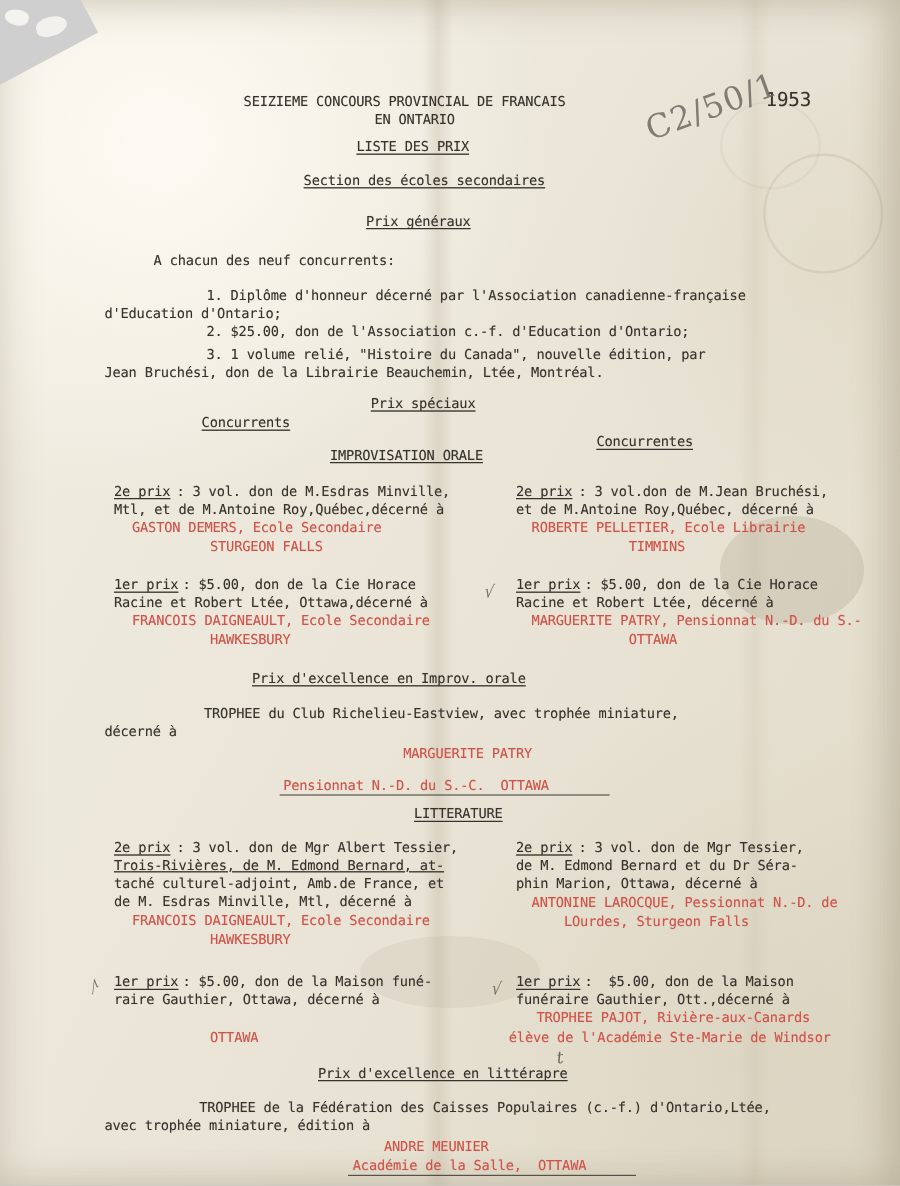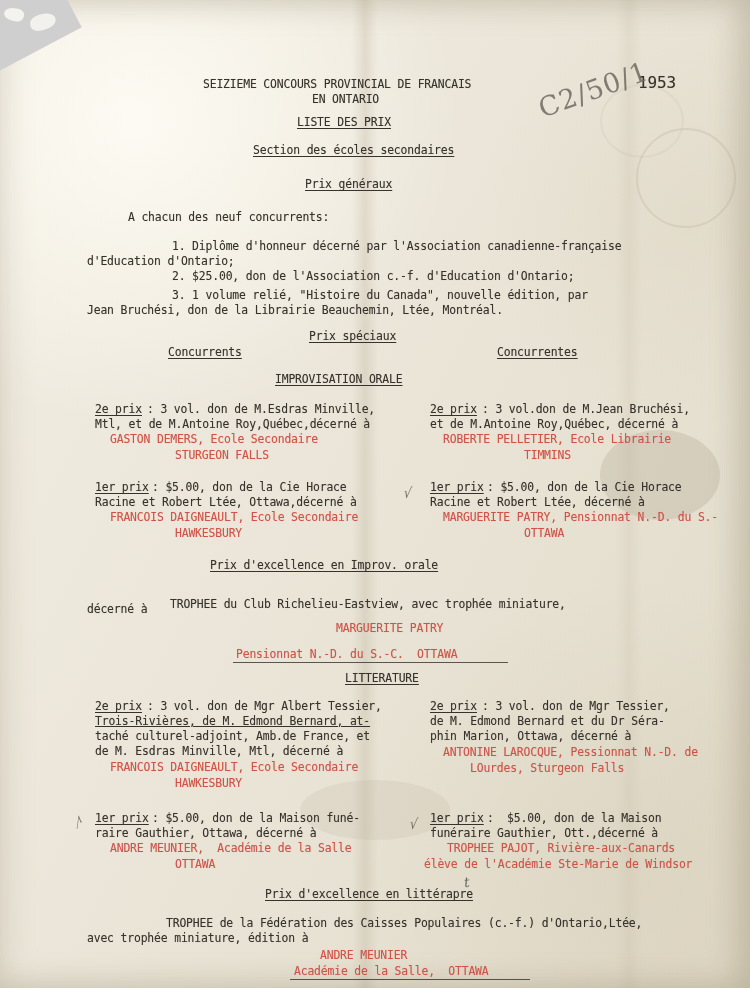--- a/index.html
+++ b/index.html
@@ -157,21 +157,21 @@
     <div class="ln ul" style="left:305px; top:178px;">Prix généraux</div>
     <div class="ln" style="left:128px; top:211px;">A chacun des neuf concurrents:</div>
     <div class="ln" style="left:172px; top:240px;">1. Diplôme d'honneur décerné par l'Association canadienne-française</div>
     <div class="ln" style="left:87px; top:255px;">d'Education d'Ontario;</div>
     <div class="ln" style="left:172px; top:270px;">2. $25.00, don de l'Association c.-f. d'Education d'Ontario;</div>
     <div class="ln" style="left:172px; top:289px;">3. 1 volume relié, "Histoire du Canada", nouvelle édition, par</div>
     <div class="ln" style="left:87px; top:304px;">Jean Bruchési, don de la Librairie Beauchemin, Ltée, Montréal.</div>
 
     <div class="ln ul" style="left:309px; top:330px;">Prix spéciaux</div>
     <div class="ln ul" style="left:168px; top:346px;">Concurrents</div>
-    <div class="ln ul" style="left:497px; top:346px;text-align:right;">Concurrentes</div>
+    <div class="ln ul" style="left:497px; top:362px;text-align:right;">Concurrentes</div>
 
     <div class="ln ul" style="left:275px; top:373px;">IMPROVISATION ORALE</div>
 
     <div class="ln ul" style="left:95px; top:403px;">2e prix</div>
     <div class="ln" style="left:147px; top:403px;">: 3 vol. don de M.Esdras Minville,</div>
     <div class="ln" style="left:95px; top:418px;">Mtl, et de M.Antoine Roy,Québec,décerné à</div>
     <div class="ln red" style="left:110px; top:433px;">GASTON DEMERS, Ecole Secondaire</div>
     <div class="ln red" style="left:175px; top:449px;">STURGEON FALLS</div>
 
     <div class="ln ul" style="left:430px; top:403px;">2e prix</div>
@@ -187,21 +187,21 @@
     <div class="ln red" style="left:175px; top:527px;">HAWKESBURY</div>
     <div class="hand check" style="left:403px; top:484px;">√</div>
 
     <div class="ln ul" style="left:430px; top:481px;">1er prix</div>
     <div class="ln" style="left:487px; top:481px;">: $5.00, don de la Cie Horace</div>
     <div class="ln" style="left:430px; top:496px;">Racine et Robert Ltée, décerné à</div>
     <div class="ln red" style="left:443px; top:511px;">MARGUERITE PATRY, Pensionnat N.-D. du S.-</div>
     <div class="ln red" style="left:524px; top:527px;">OTTAWA</div>
 
     <div class="ln ul" style="left:210px; top:559px;">Prix d'excellence en Improv. orale</div>
-    <div class="ln" style="left:170px; top:588px;margin-top:10px;">TROPHEE du Club Richelieu-Eastview, avec trophée miniature,</div>
+    <div class="ln" style="left:170px; top:588px;">TROPHEE du Club Richelieu-Eastview, avec trophée miniature,</div>
     <div class="ln" style="left:87px; top:603px;">décerné à</div>
     <div class="ln red" style="left:336px; top:622px;">MARGUERITE PATRY</div>
     <div class="ln red" style="left:236px; top:648px;">Pensionnat N.-D. du S.-C.  OTTAWA</div>
     <div class="rule" style="left:233px; top:662px; width:275px;"></div>
 
     <div class="ln ul" style="left:345px; top:672px;">LITTERATURE</div>
 
     <div class="ln ul" style="left:95px; top:700px;">2e prix</div>
     <div class="ln" style="left:147px; top:700px;">: 3 vol. don de Mgr Albert Tessier,</div>
     <div class="ln" style="left:95px; top:715px;text-decoration:underline;">Trois-Rivières, de M. Edmond Bernard, at-</div>
@@ -213,21 +213,20 @@
     <div class="ln ul" style="left:430px; top:700px;">2e prix</div>
     <div class="ln" style="left:482px; top:700px;">: 3 vol. don de Mgr Tessier,</div>
     <div class="ln" style="left:430px; top:715px;">de M. Edmond Bernard et du Dr Séra-</div>
     <div class="ln" style="left:430px; top:730px;">phin Marion, Ottawa, décerné à</div>
     <div class="ln red" style="left:443px; top:746px;">ANTONINE LAROCQUE, Pessionnat N.-D. de</div>
     <div class="ln red" style="left:470px; top:762px;">LOurdes, Sturgeon Falls</div>
 
     <div class="ln ul" style="left:95px; top:812px;">1er prix</div>
     <div class="ln" style="left:152px; top:812px;">: $5.00, don de la Maison funé-</div>
     <div class="ln" style="left:95px; top:827px;">raire Gauthier, Ottawa, décerné à</div>
-    <div class="ln red" style="left:110px; top:842px;">ANDRE MEUNIER,  Académie de la Salle</div>
     <div class="ln red" style="left:175px; top:858px;">OTTAWA</div>
     <div class="hand check" style="left:74px; top:812px; transform:rotate(172deg) scaleX(0.7);">√</div>
     <div class="hand check" style="left:409px; top:815px;">√</div>
 
     <div class="ln ul" style="left:430px; top:812px;">1er prix</div>
     <div class="ln" style="left:487px; top:812px;">:  $5.00, don de la Maison</div>
     <div class="ln" style="left:430px; top:827px;">funéraire Gauthier, Ott.,décerné à</div>
     <div class="ln red" style="left:447px; top:842px;">TROPHEE PAJOT, Rivière-aux-Canards</div>
     <div class="ln red" style="left:424px; top:858px;">élève de l'Académie Ste-Marie de Windsor</div>
 

